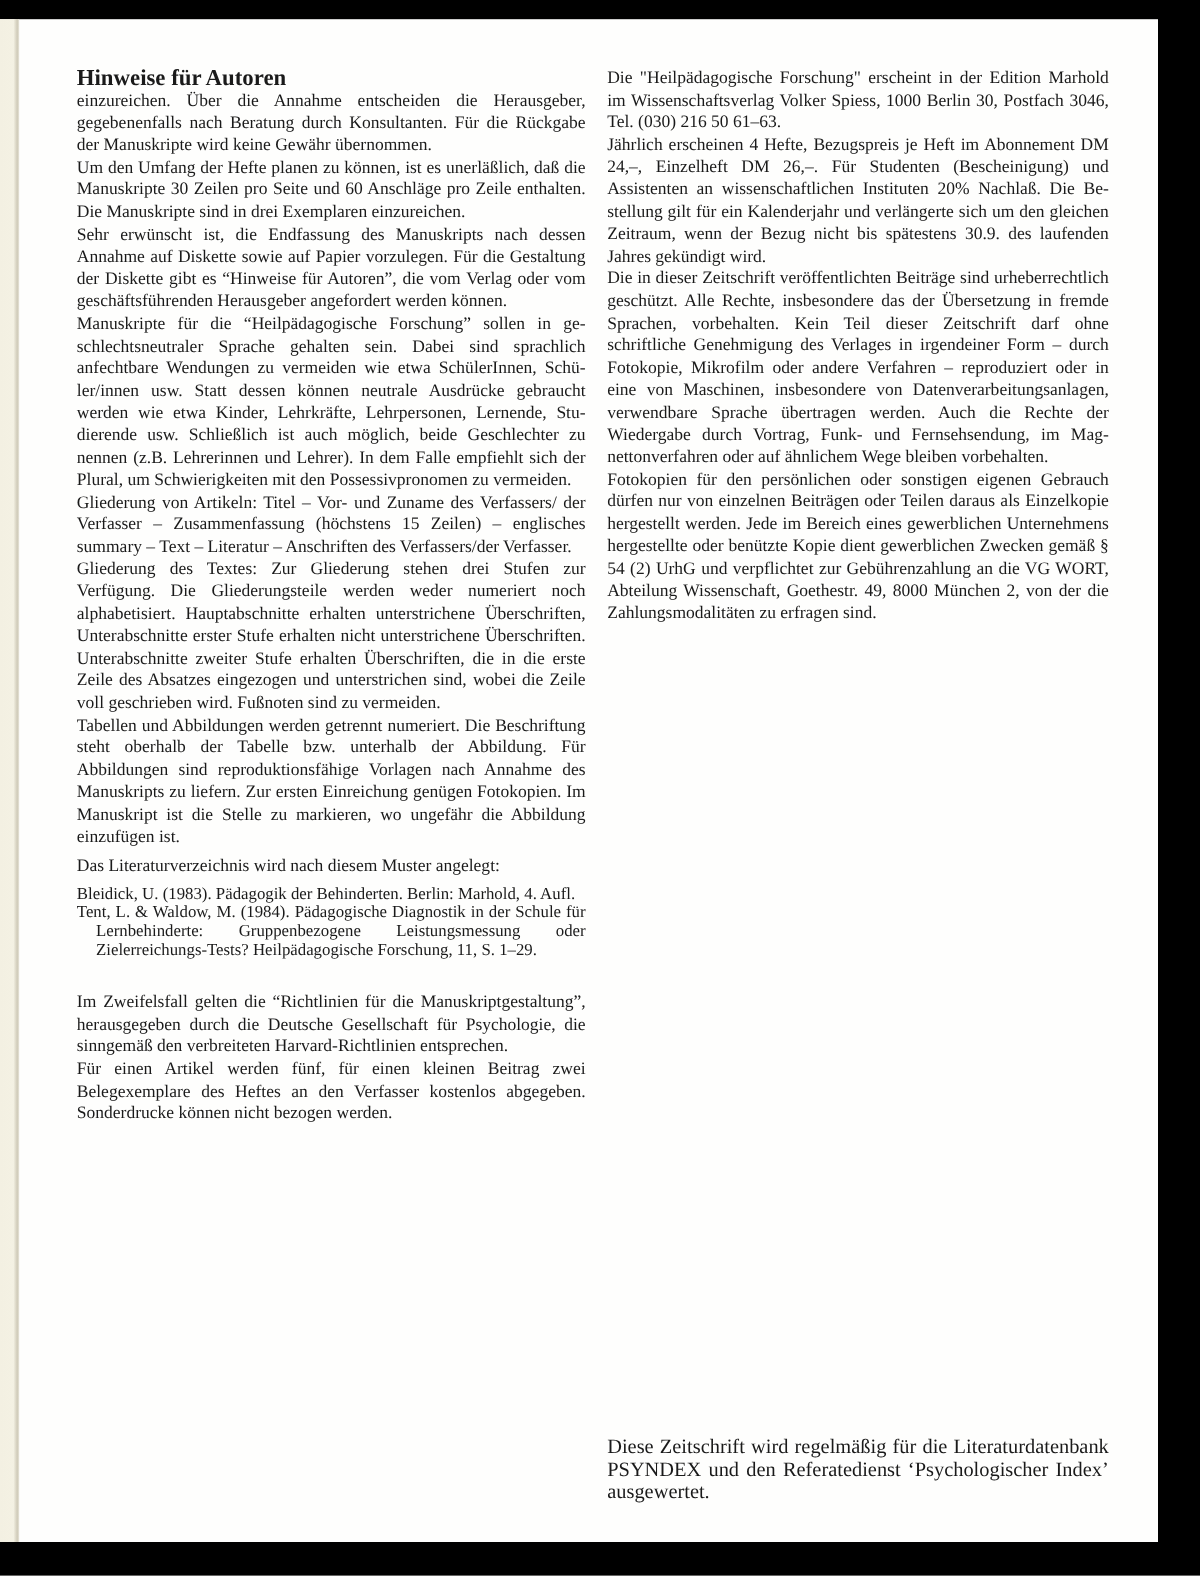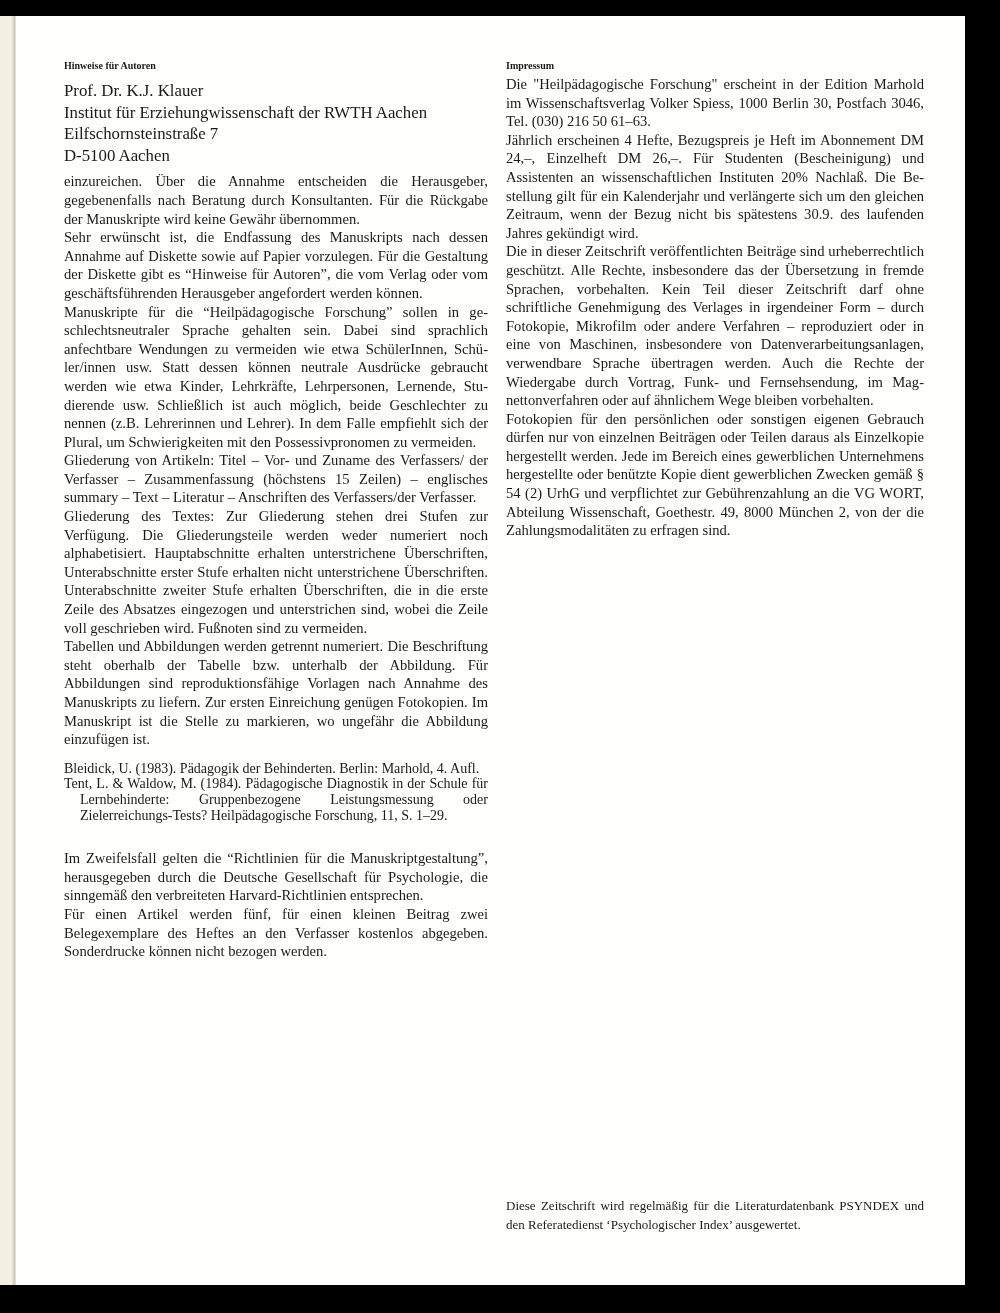--- a/index.html
+++ b/index.html
@@ -14,64 +14,59 @@
   .binding {
     position: absolute; left: 0; top: 0; width: 16px; height: 100%;
     background: linear-gradient(to right, #f3f0e2 0%, #f4f1e3 70%, #cfcab8 90%, #e9e6da 100%);
   }
   .col {
     position: absolute; color: #1a1a1a; font-size: 14.6px; line-height: 18.6px;
     text-align: justify; hyphens: manual;
   }
   .col-left { left: 64px; top: 40px; width: 424px; }
   .col-right { left: 506px; top: 40px; width: 418px; }
-  .heading { font-weight: bold; font-size: 10px; line-height: 19px; margin: 0; }
+  .heading { font-weight: bold; font-size: 19px; line-height: 19px; margin: 0; }
   .para { margin: 0; }
   .address { font-size: 16.8px; line-height: 21.6px; margin: 5px 0 6px 0; text-align: left; }
   .address div { margin: 0; }
   .gap { height: 6px; }
   .refs { margin: 6px 0 20px 0; font-size: 14px; line-height: 15.6px; }
   .ref { padding-left: 16px; text-indent: -16px; text-align: justify; margin: 0; }
   .footer-note {
     position: absolute; left: 506px; top: 1181px; width: 418px;
-    color: #1a1a1a; font-size: 13px; line-height: 18.6px; text-align: justify;
+    color: #1a1a1a; font-size: 17px; line-height: 18.6px; text-align: justify;
   }
 </style>
 </head>
 <body>
 
 <div class="page">
   <div class="binding"></div>
 
   <div class="col col-left">
     <p class="heading">Hinweise für Autoren</p>
-    <div class="address">
-      <div>Prof. Dr. K.J. Klauer</div>
-      <div>Institut für Erziehungwissenschaft der RWTH Aachen</div>
-      <div>Eilfschornsteinstraße 7</div>
-      <div>D-5100 Aachen</div>
-    </div>
     <p class="para">einzureichen. Über die Annahme entscheiden die Herausgeber, gegebenenfalls nach Beratung durch Konsultanten. Für die Rückga­be der Manuskripte wird keine Gewähr übernommen.</p>
+    <p class="para">Um den Umfang der Hefte planen zu können, ist es unerläßlich, daß die Manuskripte 30 Zeilen pro Seite und 60 Anschläge pro Zeile enthalten. Die Manuskripte sind in drei Exemplaren einzureichen.</p>
     <p class="para">Sehr erwünscht ist, die Endfassung des Manuskripts nach dessen Annahme auf Diskette sowie auf Papier vorzulegen. Für die Gestal­tung der Diskette gibt es “Hinweise für Autoren”, die vom Verlag oder vom geschäftsführenden Herausgeber angefordert werden kön­nen.</p>
     <p class="para">Manuskripte für die “Heilpädagogische Forschung” sollen in ge­schlechtsneutraler Sprache gehalten sein. Dabei sind sprachlich anfechtbare Wendungen zu vermeiden wie etwa SchülerInnen, Schü­ler/innen usw. Statt dessen können neutrale Ausdrücke gebraucht werden wie etwa Kinder, Lehrkräfte, Lehrpersonen, Lernende, Stu­dierende usw. Schließlich ist auch möglich, beide Geschlechter zu nennen (z.B. Lehrerinnen und Lehrer). In dem Falle empfiehlt sich der Plural, um Schwierigkeiten mit den Possessivpronomen zu ver­meiden.</p>
     <p class="para">Gliederung von Artikeln: Titel – Vor- und Zuname des Verfassers/ der Verfasser – Zusammenfassung (höchstens 15 Zeilen) – engli­sches summary – Text – Literatur – Anschriften des Verfassers/der Verfasser.</p>
     <p class="para">Gliederung des Textes: Zur Gliederung stehen drei Stufen zur Verfügung. Die Gliederungsteile werden weder numeriert noch alphabetisiert. Hauptabschnitte erhalten unterstrichene Überschrif­ten, Unterabschnitte erster Stufe erhalten nicht unterstrichene Über­schriften. Unterabschnitte zweiter Stufe erhalten Überschriften, die in die erste Zeile des Absatzes eingezogen und unterstrichen sind, wobei die Zeile voll geschrieben wird. Fußnoten sind zu vermeiden.</p>
     <p class="para">Tabellen und Abbildungen werden getrennt numeriert. Die Beschrif­tung steht oberhalb der Tabelle bzw. unterhalb der Abbildung. Für Abbildungen sind reproduktionsfähige Vorlagen nach Annahme des Manuskripts zu liefern. Zur ersten Einreichung genügen Fotokopien. Im Manuskript ist die Stelle zu markieren, wo ungefähr die Abbil­dung einzufügen ist.</p>
     <div class="gap"></div>
+    <p class="para">Das Literaturverzeichnis wird nach diesem Muster angelegt:</p>
     <div class="refs">
       <p class="ref">Bleidick, U. (1983). Pädagogik der Behinderten. Berlin: Marhold, 4. Aufl.</p>
       <p class="ref">Tent, L. &amp; Waldow, M. (1984). Pädagogische Diagnostik in der Schule für Lernbehinderte: Gruppenbezogene Leistungsmessung oder Zielerreichungs-Tests? Heilpädagogische Forschung, 11, S. 1–29.</p>
     </div>
     <div class="gap"></div>
     <p class="para">Im Zweifelsfall gelten die “Richtlinien für die Manuskriptgestaltung”, herausgegeben durch die Deutsche Gesellschaft für Psychologie, die sinngemäß den verbreiteten Harvard-Richtlinien entsprechen.</p>
     <p class="para">Für einen Artikel werden fünf, für einen kleinen Beitrag zwei Belegexemplare des Heftes an den Verfasser kostenlos abgegeben. Sonderdrucke können nicht bezogen werden.</p>
   </div>
 
   <div class="col col-right">
-    <p class="heading">Impressum</p>
     <p class="para">Die "Heilpädagogische Forschung" erscheint in der Edition Marhold im Wissenschaftsverlag Volker Spiess, 1000 Berlin 30, Postfach 3046, Tel. (030) 216 50 61–63.</p>
     <p class="para">Jährlich erscheinen 4 Hefte, Bezugspreis je Heft im Abonnement DM 24,–, Einzelheft DM 26,–. Für Studenten (Bescheinigung) und Assistenten an wissenschaftlichen Instituten 20% Nachlaß. Die Be­stellung gilt für ein Kalenderjahr und verlängerte sich um den glei­chen Zeitraum, wenn der Bezug nicht bis spätestens 30.9. des laufenden Jahres gekündigt wird.</p>
     <p class="para">Die in dieser Zeitschrift veröffentlichten Beiträge sind urheber­rechtlich geschützt. Alle Rechte, insbesondere das der Übersetzung in fremde Sprachen, vorbehalten. Kein Teil dieser Zeitschrift darf ohne schriftliche Genehmigung des Verlages in irgendeiner Form – durch Fotokopie, Mikrofilm oder andere Verfahren – reproduziert oder in eine von Maschinen, insbesondere von Datenverarbeitungs­anlagen, verwendbare Sprache übertragen werden. Auch die Rechte der Wiedergabe durch Vortrag, Funk- und Fernsehsendung, im Mag­nettonverfahren oder auf ähnlichem Wege bleiben vorbehalten.</p>
     <p class="para">Fotokopien für den persönlichen oder sonstigen eigenen Gebrauch dürfen nur von einzelnen Beiträgen oder Teilen daraus als Einzelkopie hergestellt werden. Jede im Bereich eines gewerblichen Unterneh­mens hergestellte oder benützte Kopie dient gewerblichen Zwecken gemäß § 54 (2) UrhG und verpflichtet zur Gebührenzahlung an die VG WORT, Abteilung Wissenschaft, Goethestr. 49, 8000 München 2, von der die Zahlungsmodalitäten zu erfragen sind.</p>
   </div>
 
   <div class="footer-note">Diese Zeitschrift wird regelmäßig für die Literaturdatenbank PSYNDEX und den Referatedienst ‘Psychologischer Index’ ausge­wertet.</div>
 </div>
 
 </body></html>

